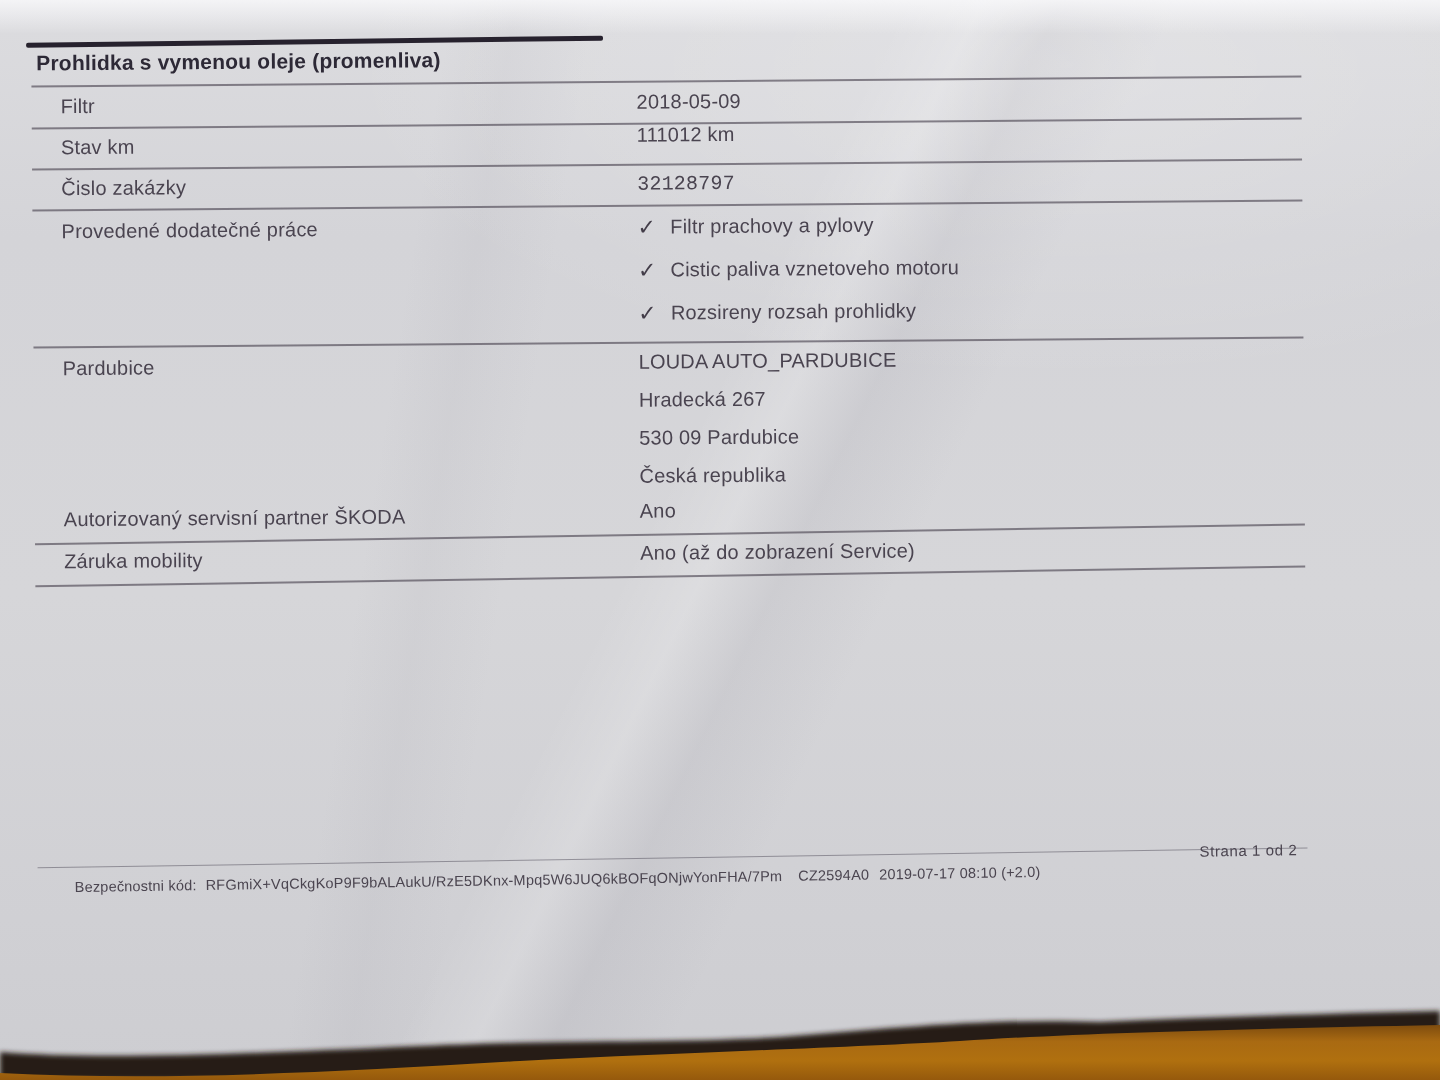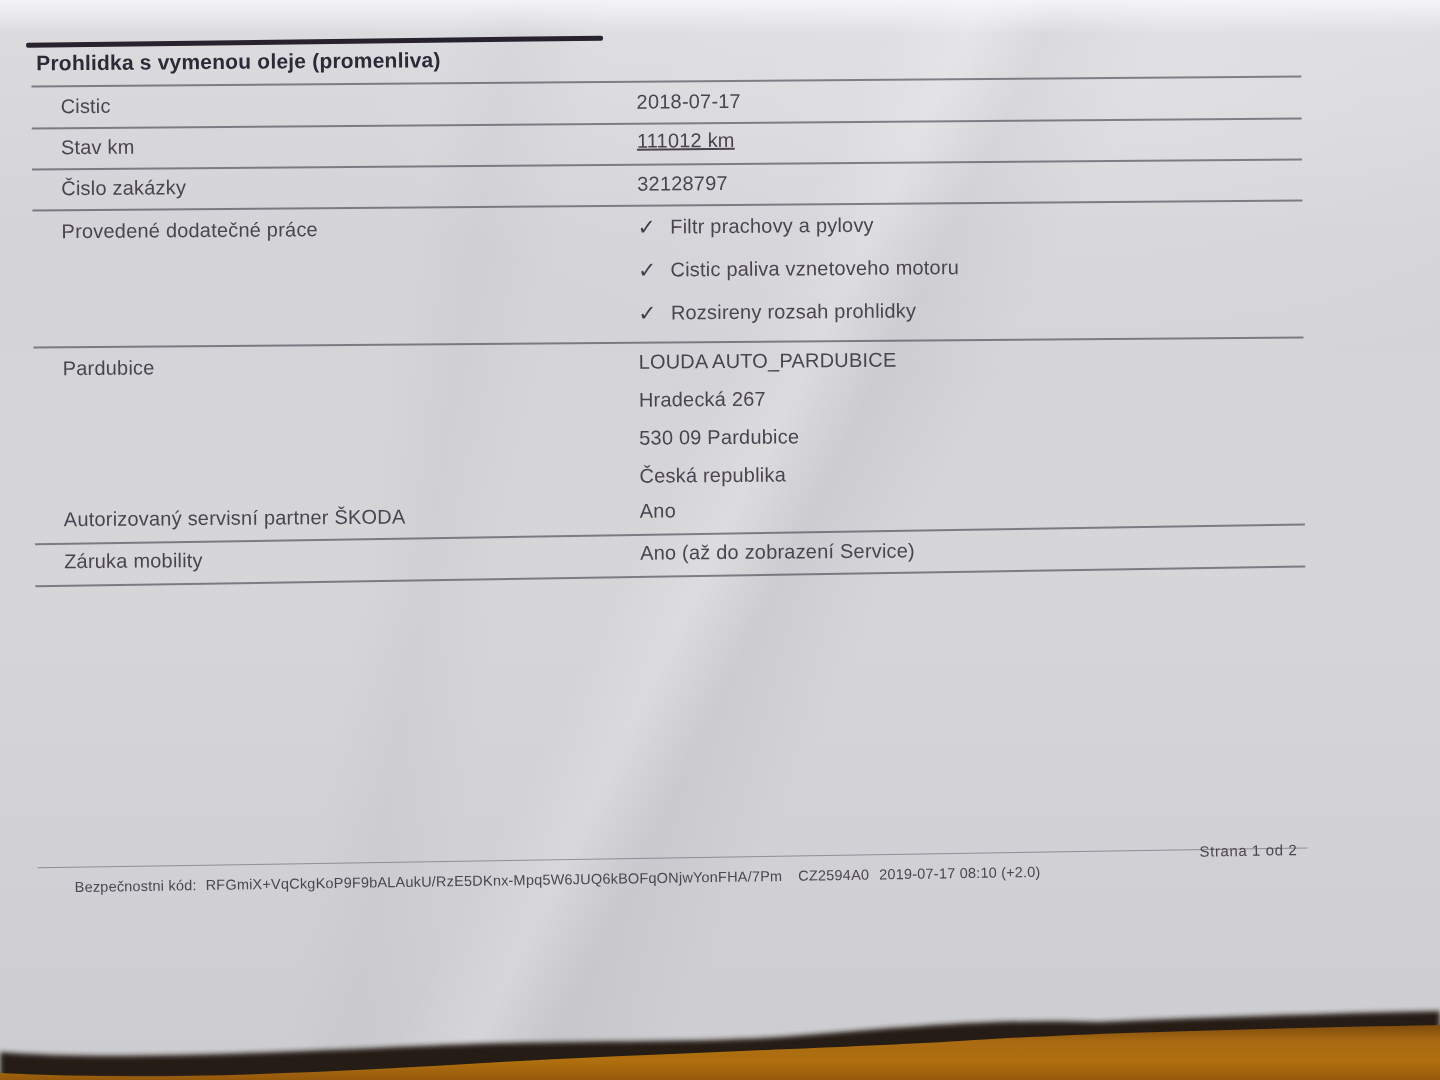--- a/index.html
+++ b/index.html
@@ -37,22 +37,22 @@
   .r1{top:122px;}
   .r2{top:163px;}
   .r3{top:204px;}
   .r4{top:341px;}
   .r5{top:533px;}
   .r6{top:575px;}
   .r-footer{top:857px;}
   .lbl{position:absolute;left:64px;font-size:20px;letter-spacing:.2px;white-space:nowrap;}
   .val{position:absolute;left:640px;font-size:20px;letter-spacing:.2px;white-space:nowrap;}
   .lbl-datum{top:90px;} .val-datum{top:90px;}
-  .lbl-stavkm{top:131px;text-align:right;} .val-stavkm{top:129px;text-decoration:underline;}
-  .lbl-zakazky{top:172px;} .val-zakazky{top:172px;}
+  .lbl-stavkm{top:131px;text-align:right;} .val-stavkm{top:123px;}
+  .lbl-zakazky{top:172px;} .val-zakazky{top:172px;font-family:Liberation Mono, monospace;}
   .lbl-prace{top:215px;}
   .check-item{position:absolute;left:640px;font-size:20px;letter-spacing:.2px;white-space:nowrap;}
   .ci0{top:213px;} .ci1{top:256px;} .ci2{top:299px;}
   .check-glyph{display:inline-block;margin-right:14px;font-size:22px;color:#433d49;transform:translateY(1px);}
   .lbl-provedeno{top:352px;}
   .perf-line{position:absolute;left:640px;font-size:20px;letter-spacing:.2px;white-space:nowrap;}
   .pl0{top:350px;} .pl1{top:388px;} .pl2{top:426px;} .pl3{top:464px;}
   .lbl-partner{top:503px;} .val-partner{top:499px;}
   .lbl-mobility{top:545px;} .val-mobility{top:541px;}
   .footer-code{
@@ -82,22 +82,22 @@
 
       <div class="rule r-title"></div>
       <div class="rule r1"></div>
       <div class="rule r2"></div>
       <div class="rule r3"></div>
       <div class="rule r4"></div>
       <div class="rule r5 tilt"></div>
       <div class="rule r6 tilt"></div>
       <div class="rule thin tilt r-footer"></div>
 
-      <div class="lbl lbl-datum">Cistic</div>
-      <div class="val val-datum">2018-07-17</div>
+      <div class="lbl lbl-datum">Filtr</div>
+      <div class="val val-datum">2018-05-09</div>
 
       <div class="lbl lbl-stavkm">Stav km</div>
       <div class="val val-stavkm">111012 km</div>
 
       <div class="lbl lbl-zakazky">Čislo zakázky</div>
       <div class="val val-zakazky">32128797</div>
 
       <div class="lbl lbl-prace">Provedené dodatečné práce</div>
 
       <div class="check-item ci0">

